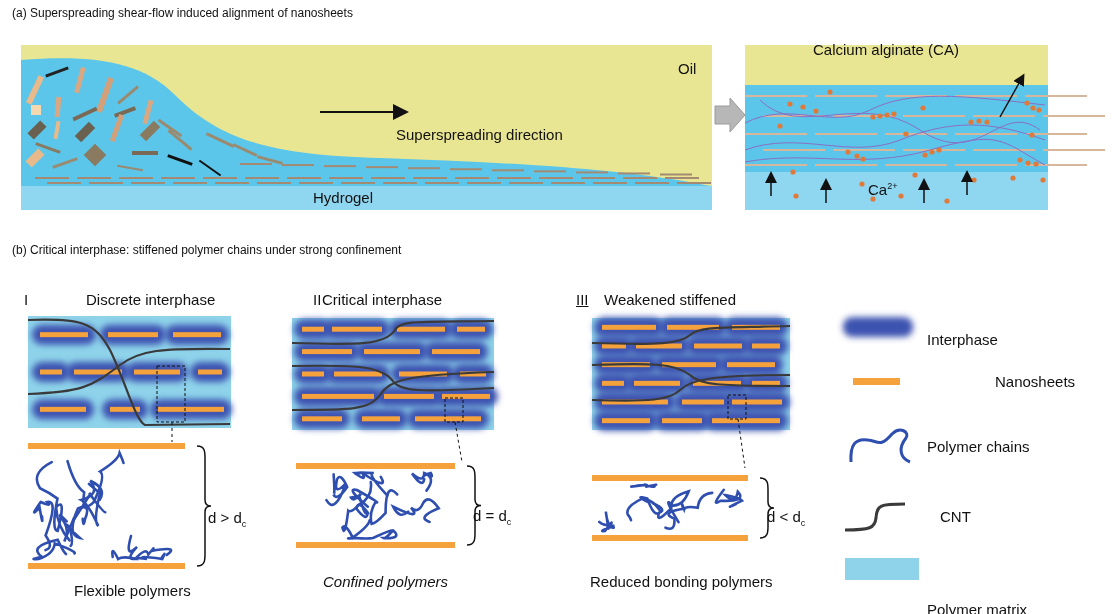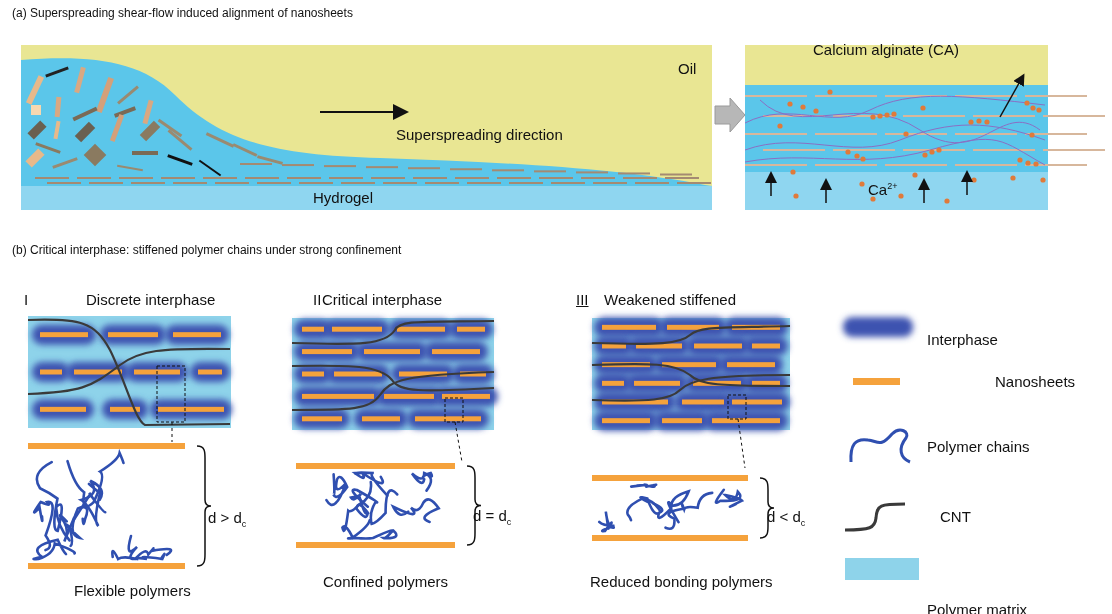--- a/index.html
+++ b/index.html
@@ -376,20 +376,20 @@
 <div class="abs lbl" style="left:281px;top:291px;margin-left:32px;">II</div>
 <div class="abs lbl" style="left:322px;top:291px;">Critical interphase</div>
 <div class="abs lbl" style="left:576px;top:291px;text-decoration:underline;">III</div>
 <div class="abs lbl" style="left:604px;top:291px;">Weakened stiffened</div>
 
 <div class="abs lbl" style="left:208px;top:509px;"><span>d &gt; d</span><sub>c</sub></div>
 <div class="abs lbl" style="left:473px;top:507px;"><span>d = d</span><sub>c</sub></div>
 <div class="abs lbl" style="left:767px;top:508px;"><span>d &lt; d</span><sub>c</sub></div>
 
 <div class="abs lbl" style="left:74px;top:582px;">Flexible polymers</div>
-<div class="abs lbl" style="left:323px;top:573px;">Confined polymers</div>
+<div class="abs lbl" style="left:323px;top:573px;font-style:italic;">Confined polymers</div>
 <div class="abs lbl" style="left:590px;top:573px;">Reduced bonding polymers</div>
 
 <div class="abs lbl" style="left:927px;top:319px;margin-top:12px;">Interphase</div>
 <div class="abs lbl" style="left:959px;top:373px;margin-left:36px;">Nanosheets</div>
 <div class="abs lbl" style="left:927px;top:438px;">Polymer chains</div>
 <div class="abs lbl" style="left:927px;top:508px;margin-left:13px;">CNT</div>
 <div class="abs lbl" style="left:927px;top:561px;margin-top:40px;">Polymer matrix</div>
 
 </body></html>

